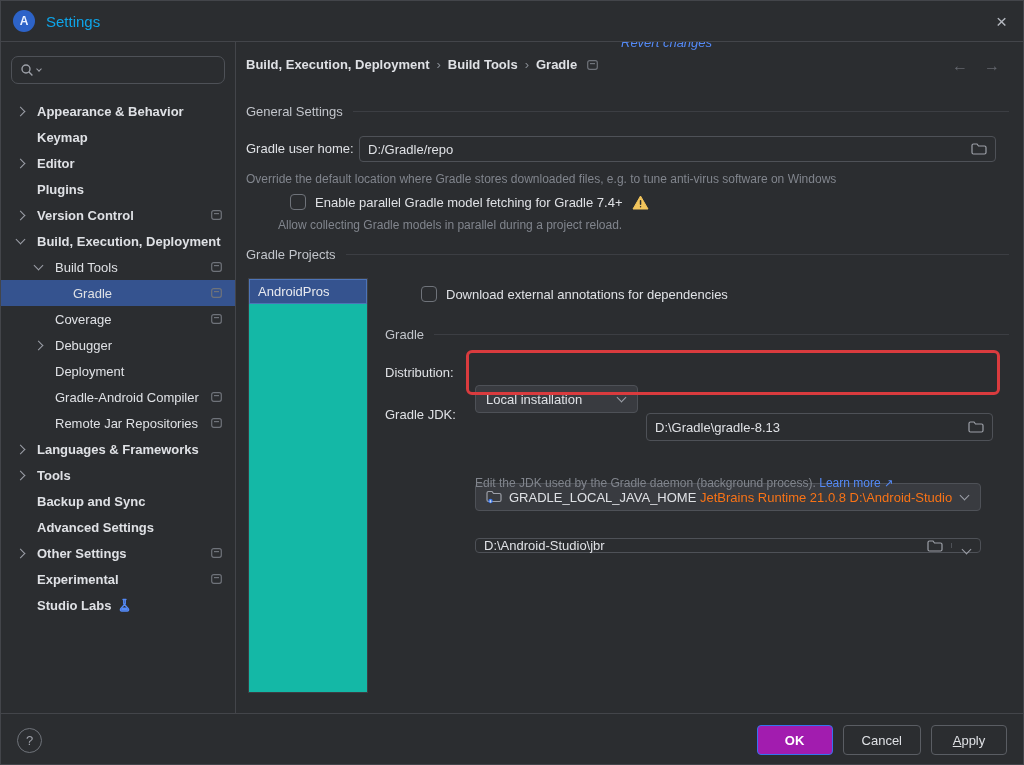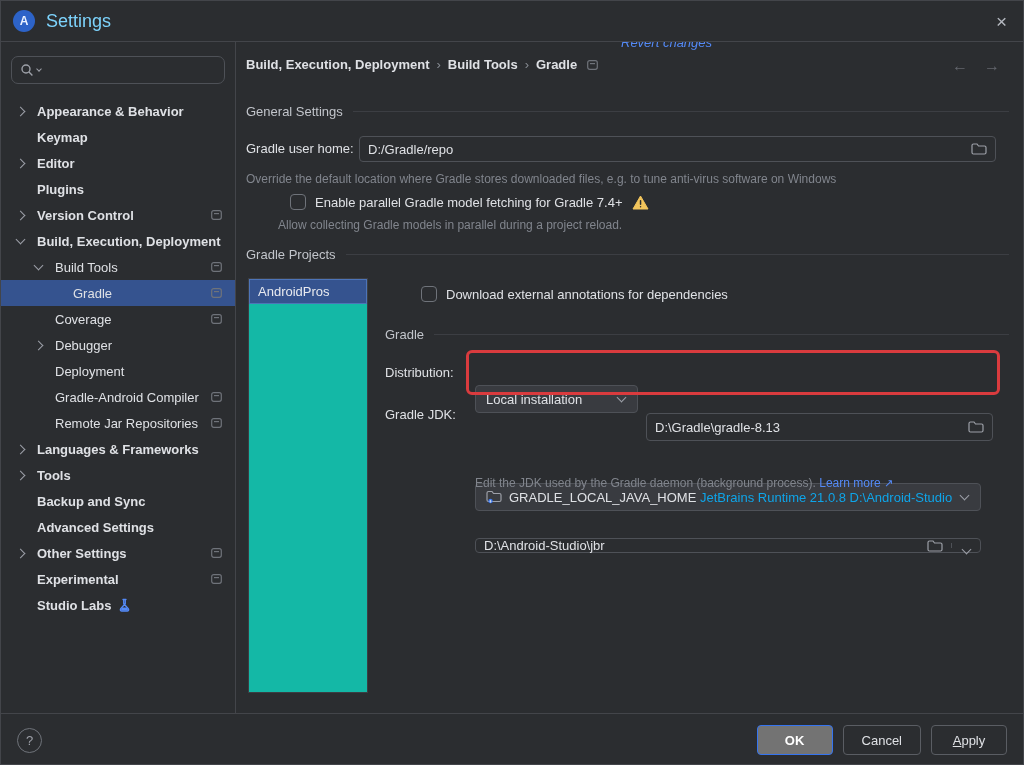--- a/index.html
+++ b/index.html
@@ -6,21 +6,21 @@
   html,body { background:#1e1f22; }
   body { font-family: "Liberation Sans", "DejaVu Sans", sans-serif; }
   .window {
     position:relative; width:1024px; height:765px; background:#2b2d30;
     border:1px solid #43454a; color:#dfe1e5; font-size:13px; overflow:hidden;
   }
   
   .titlebar { height:41px; display:flex; align-items:center; padding:0 16px 0 12px; border-bottom:1px solid #43454a; }
   .app-logo { width:22px; height:22px; border-radius:50%; background:#2d63c8; color:#eaf1ff;
     display:flex; align-items:center; justify-content:center; font-weight:bold; font-size:12px; margin-right:11px; }
-  .win-title { font-size:18px; color:#7dd3fc; }
+  .win-title { font-size:15px; color:#0ea5e9; }
   .close-btn { margin-left:auto; font-size:19px; color:#b4b8bf; line-height:1; cursor:default; }
   
   .main { display:flex; height:671px; }
   .sidebar { width:235px; border-right:1px solid #43454a; padding-top:12px; overflow:hidden; }
   .search-box { margin:2px 10px 14px 10px; height:28px; border:1px solid #4e5157; border-radius:7px;
     display:flex; align-items:center; padding:0 8px; gap:2px; }
   .chev { width:7px; height:7px; border-right:1.5px solid #9da0a8; border-bottom:1.5px solid #9da0a8;
     display:inline-block; transform:rotate(-45deg); }
   .chev.down { transform:rotate(45deg); margin-top:-3px; }
   .chev.tiny { width:4px; height:4px; transform:rotate(45deg); margin-left:1px; margin-top:-2px; }
@@ -58,25 +58,25 @@
   .red-box { border:3px solid #d93b3e; border-radius:6px; pointer-events:none; }
   .warn { position:relative; width:17px; height:15px; display:inline-block; }
   .warn svg { display:block; }
   
   .footer { height:53px; border-top:1px solid #43454a; display:flex; align-items:center; padding:0 16px; }
   .help-circle { width:25px; height:25px; border:1.5px solid #6f737a; border-radius:50%; color:#9da0a8;
     display:flex; align-items:center; justify-content:center; font-size:13px; }
   .btns { margin-left:auto; display:flex; gap:10px; }
   .btn { height:30px; min-width:76px; padding:0 18px; border-radius:4px; border:1px solid #5a5d63;
     background:transparent; color:#dfe1e5; font-size:13px; font-family:inherit; }
-  .btn.primary { background:#737373; border-color:#3574f0; color:#ffffff; font-weight:bold; }
+  .btn.primary { background:#a21caf; border-color:#3574f0; color:#ffffff; font-weight:bold; }
   .u { text-decoration:underline; }
   .mod-icon svg, .folder-icon svg { display:block; }
   .jdk-text { overflow:hidden; white-space:nowrap; flex:1; margin-right:18px; }
-  .jdk-detail { color:#0ea5e9; }
+  .jdk-detail { color:#f97316; }
   .sep-v { position:absolute; right:28px; top:4px; bottom:4px; width:1px; background:#4e5157; }
   .ext { font-size:11px; }
 </style>
 </head>
 <body>
 
 <div class="window">
 
   <div class="titlebar">
     <div class="app-logo">A</div>

